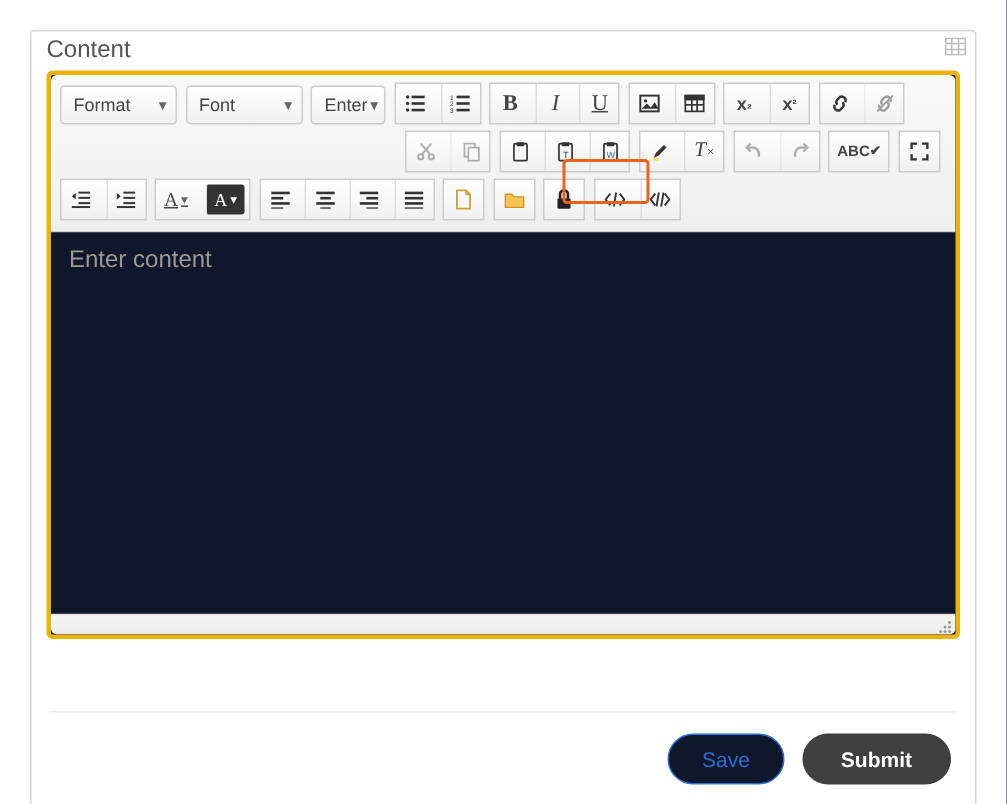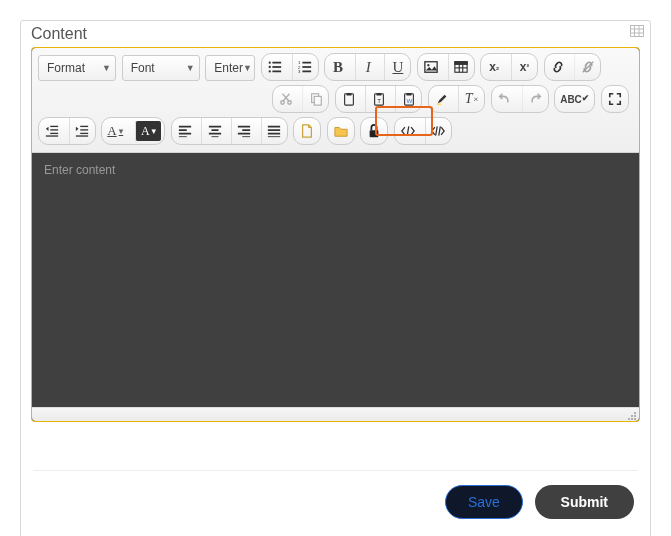--- a/index.html
+++ b/index.html
@@ -1,29 +1,29 @@
 <!DOCTYPE html>
 <html><head>
 <meta charset="utf-8">
 <style>
 *{box-sizing:border-box;margin:0;padding:0}
 body{font-family:Arial,Helvetica,sans-serif;font-size:13px;color:#333;background:#fff;width:671px;height:536px;overflow:hidden}
 .panel{border:1px solid #d8d8d8;border-radius:3px;margin:20px;background:#fff;height:528px;position:relative}
 .panel-title{font-size:16px;color:#555;padding:4px 10px 2px;font-weight:400}
 .grid-icon{position:absolute;top:4px;right:6px;width:14px;height:12px}
-.editor-wrap{margin:2px 10px 0;border:1px solid #eab308;border-radius:4px;background:#404040}
+.editor-wrap{margin:2px 10px 0;border:3px solid #eab308;border-radius:4px;background:#0f172a}
 .toolbar{background:linear-gradient(#f9f9f9,#efefef);border-bottom:1px solid #d3d3d3;padding:5px 6px 3px;border-radius:4px 4px 0 0}
-.tgroup{display:inline-block;border:1px solid #ccc;border-radius:10px;background:linear-gradient(#fff,#f0f0f0);margin:0 2px 4px 0;vertical-align:middle;white-space:nowrap}
+.tgroup{display:inline-block;border:1px solid #ccc;border-radius:0;background:linear-gradient(#fff,#f0f0f0);margin:0 2px 4px 0;vertical-align:middle;white-space:nowrap}
 .tbtn{display:inline-flex;align-items:center;justify-content:center;height:26px;min-width:26px;padding:0 5px;border:none;background:transparent;cursor:pointer;font-size:12px;color:#444;vertical-align:middle}
 .tbtn+.tbtn{border-left:1px solid #ddd}
 .tbtn svg{width:14px;height:14px}
 .combo{display:inline-flex;align-items:center;height:26px;padding:0 4px 0 8px;border:1px solid #ccc;border-radius:3px;background:linear-gradient(#fff,#f0f0f0);margin:0 2px 4px 0;cursor:pointer;font-size:12px;color:#444}
 .combo.fmt{width:78px}.combo.fnt{width:78px}.combo.sz{width:50px}
 .caret{margin-left:auto;font-size:9px;color:#666}
-.content{height:254px;padding:10px 12px;outline:none;color:#999;font-size:12px}
+.content{height:254px;padding:10px 12px;outline:none;color:#999;font-size:16px}
 .footer{height:14px;background:linear-gradient(#f5f5f5,#ececec);border-top:1px solid #ddd;border-radius:0 0 4px 4px;position:relative}
 .resize-grip{position:absolute;right:2px;bottom:2px;width:10px;height:10px}
 .highlight{position:absolute;border:2px solid #e8641b;border-radius:3px;pointer-events:none;left:354px;top:85px;width:58px;height:30px}
 hr.sep{border:none;border-top:1px solid #eee;margin:48px 12px 14px}
 .actions{text-align:right;padding:0 16px}
 .btn{display:inline-block;height:34px;padding:0 22px;border-radius:17px;font-size:14px;cursor:pointer;margin-left:8px;vertical-align:middle}
 .btn-save{background:#0f172a;border:1px solid #2a6fd6;color:#2a6fd6}
 .btn-submit{background:#404040;border:none;color:#fff;font-weight:700;padding:0 26px}
 .r2{text-align:right;padding-right:2px}
 </style>

